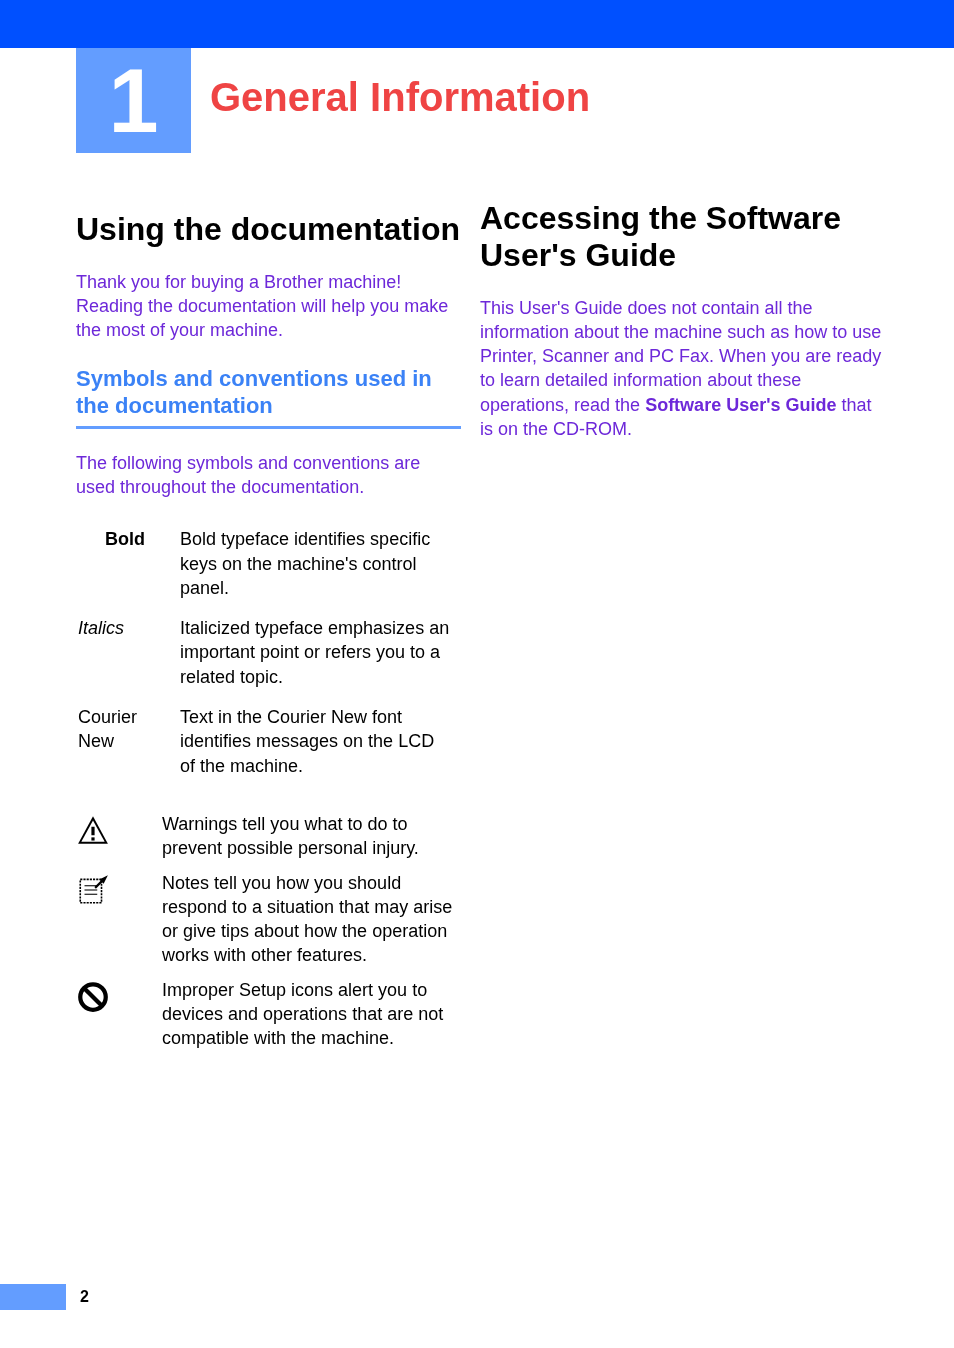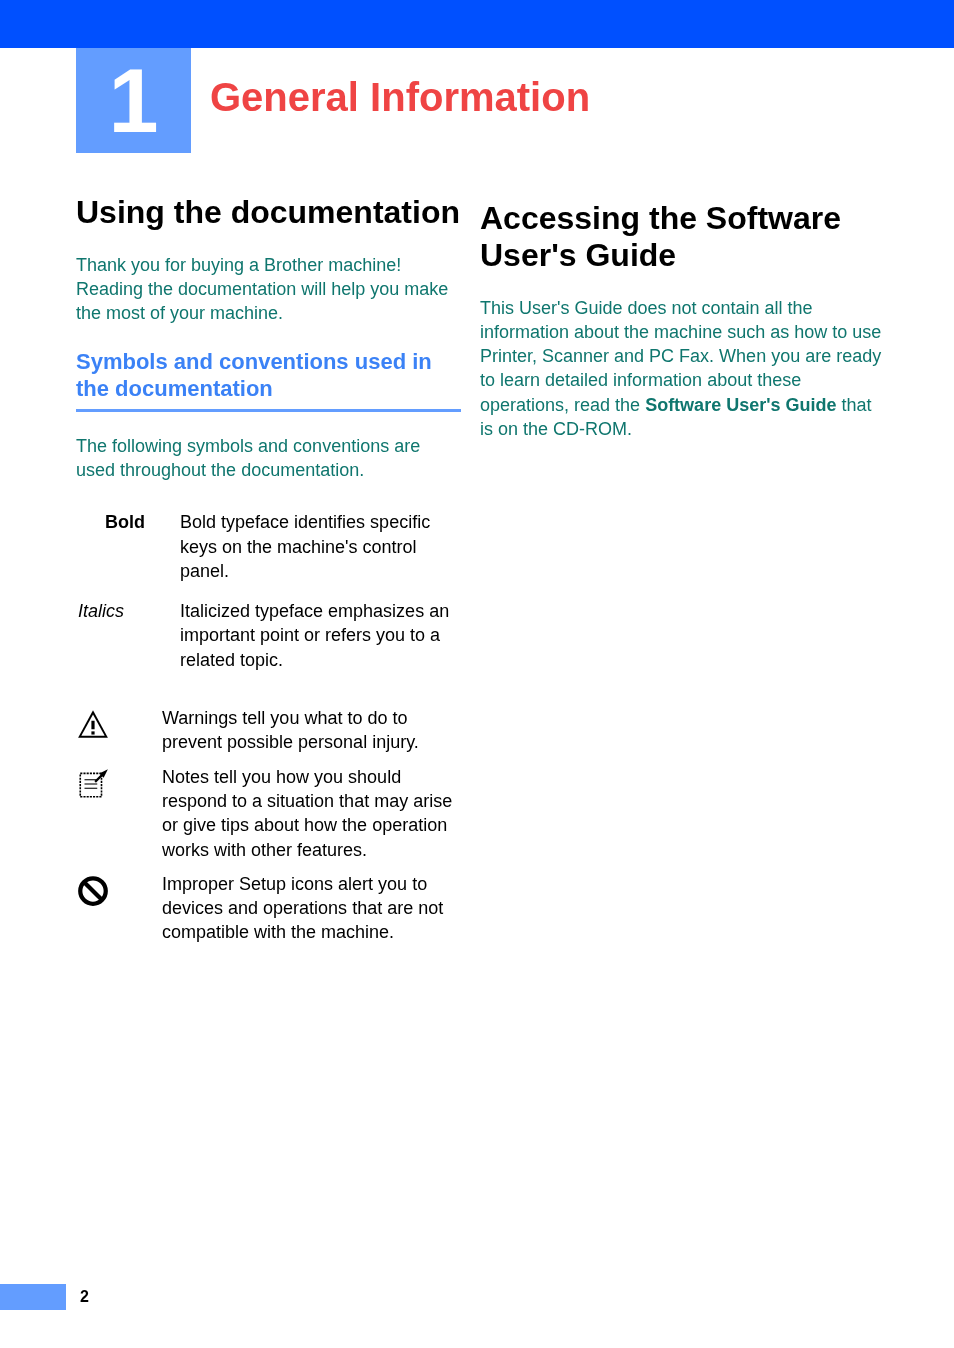--- a/index.html
+++ b/index.html
@@ -37,40 +37,40 @@
     .chapter-title {
       position: absolute;
       top: 75px;
       left: 210px;
       font-size: 40px;
       font-weight: bold;
       color: #ef4444;
     }
     .column-left {
       position: absolute;
-      top: 194px;
+      top: 211px;
       left: 76px;
       width: 385px;
     }
     .column-right {
       position: absolute;
       top: 200px;
       left: 480px;
       width: 405px;
     }
     .section-heading {
       font-size: 32px;
       font-weight: bold;
       color: #000;
       line-height: 1.15;
       margin-bottom: 22px;
     }
     .body-text {
       font-size: 18px;
-      color: #0f766e;
+      color: #6d28d9;
       line-height: 1.35;
       margin-bottom: 22px;
     }
     .subsection-heading {
       font-size: 22px;
       font-weight: bold;
       color: #3b82f6;
       line-height: 1.25;
       margin-bottom: 6px;
     }
@@ -149,20 +149,24 @@
 
   <table class="conventions-table">
     <tbody>
         <tr>
       <td class="term-bold">Bold</td>
       <td>Bold typeface identifies specific keys on the machine's control panel.</td>
     </tr>
     <tr>
       <td class="term-italic">Italics</td>
       <td>Italicized typeface emphasizes an important point or refers you to a related topic.</td>
+    </tr>
+    <tr>
+      <td class="term-courier">Courier New</td>
+      <td>Text in the Courier New font identifies messages on the LCD of the machine.</td>
     </tr>
   </tbody>
     </table>
 
   <div class="icon-list">
 
     <div class="icon-row">
       <div class="icon-cell">
         <svg class="icon-svg" viewBox="0 0 32 32">
           <polygon points="16,2 30,28 2,28" fill="#000"></polygon>

